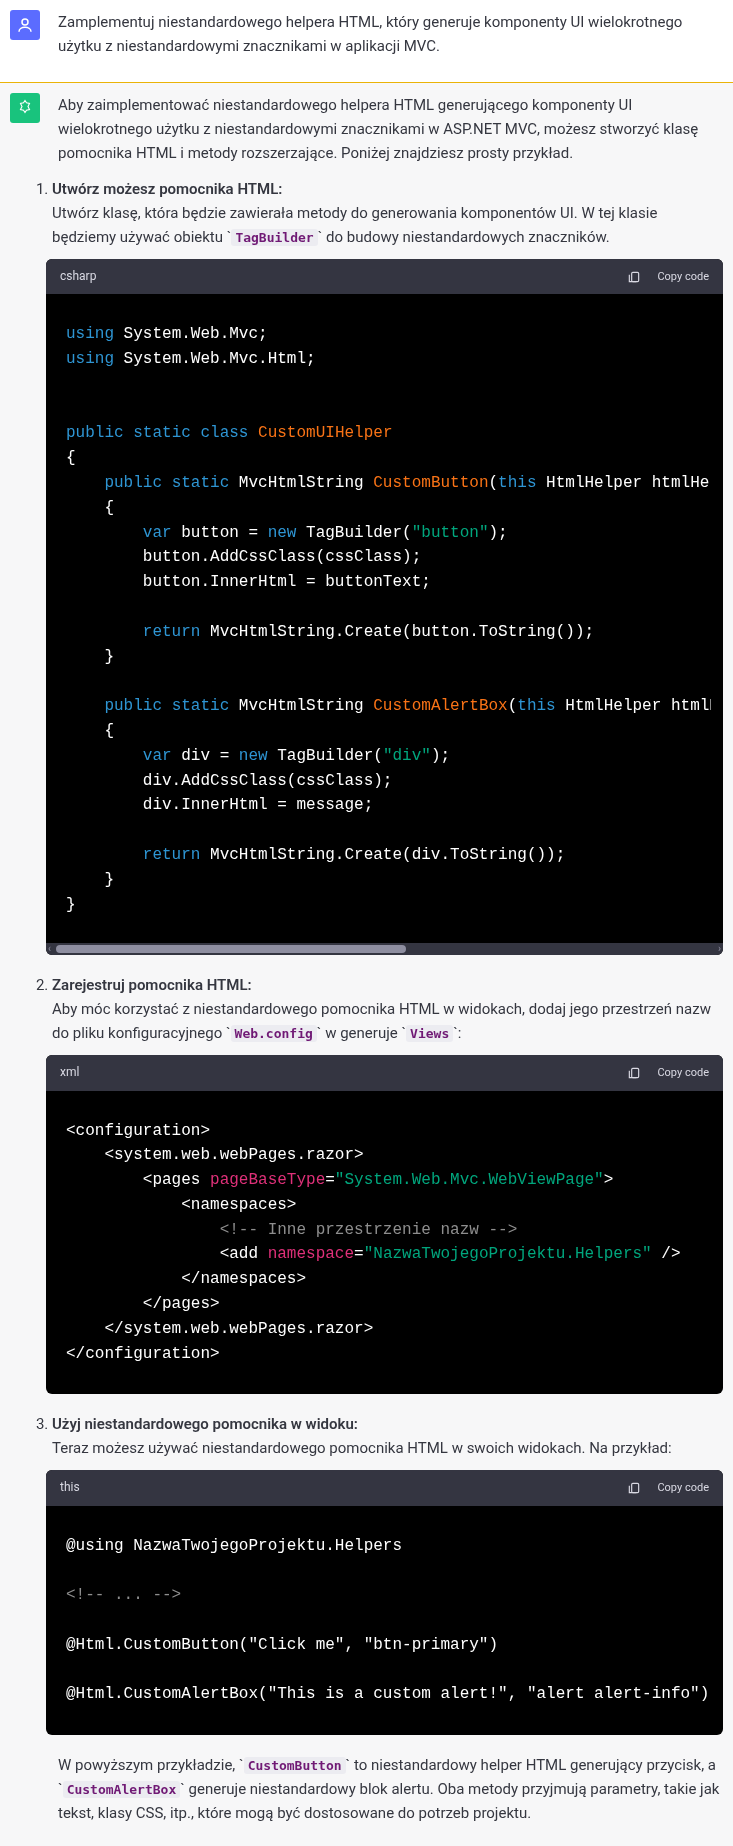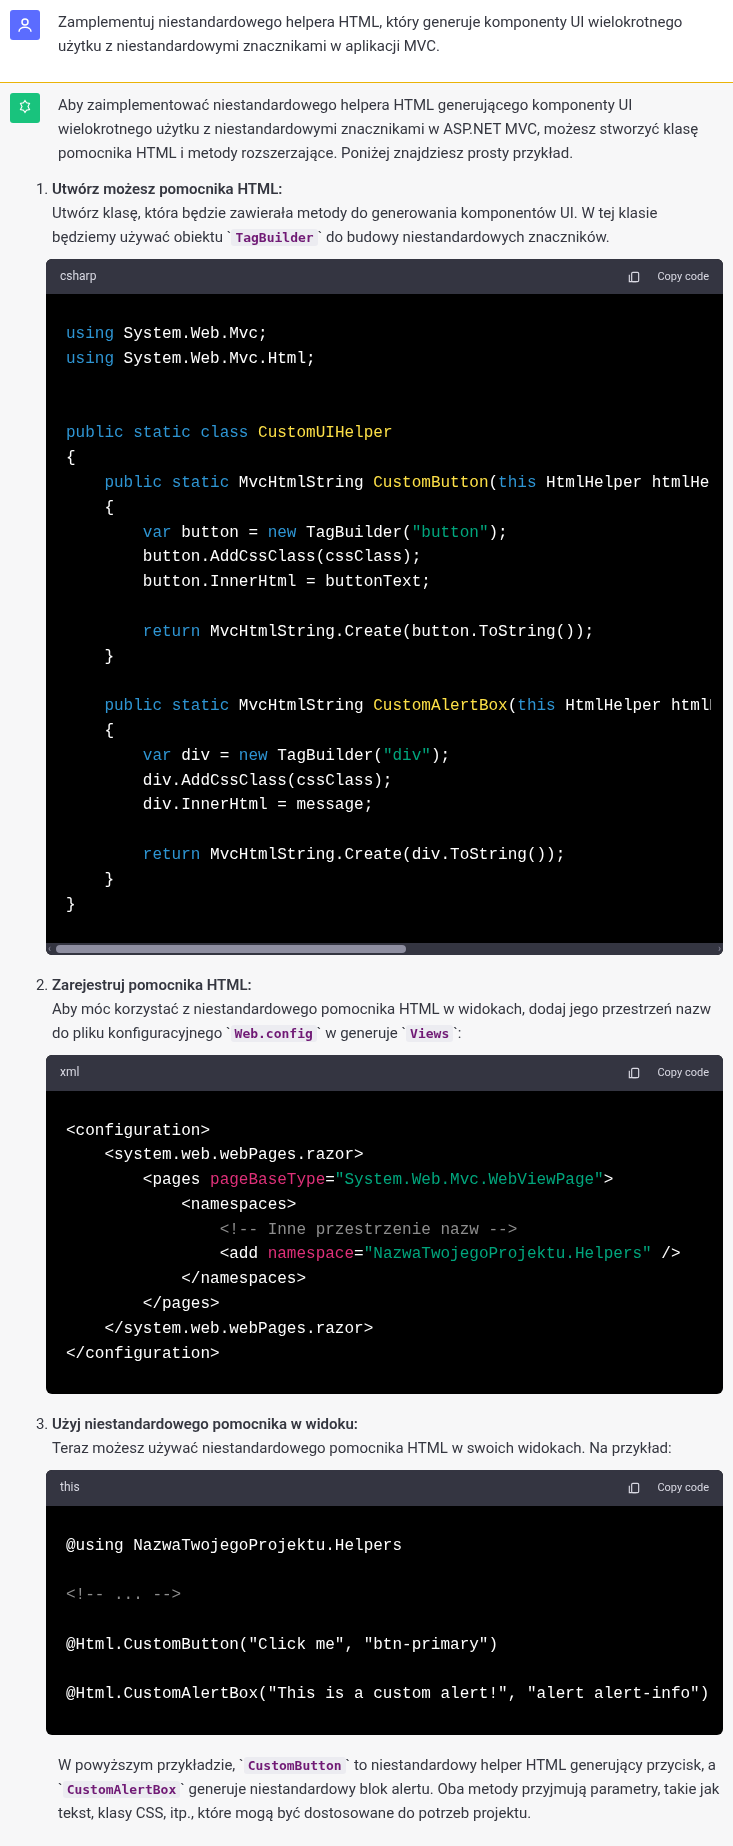--- a/index.html
+++ b/index.html
@@ -104,21 +104,21 @@
   code.inline {
     background: #ececf1;
     font-family: "SFMono-Regular", Consolas, Menlo, monospace;
     font-size: 13px;
     font-weight: 600;
     padding: 1px 4px;
     border-radius: 3px;
     color: #701a75;
   }
   .kw-blue { color: #2e95d3; }
-  .kw-red { color: #fde047; }
+  .kw-red { color: #f97316; }
   .str { color: #00a67d; }
   .cmt { color: #8e8e8e; }
   .attr-red { color: #df3079; }
 </style>
 </head>
 <body>
 
 <div class="message user">
   <div class="avatar user">
     <svg viewBox="0 0 24 24" fill="none" stroke="currentColor" stroke-width="2">

